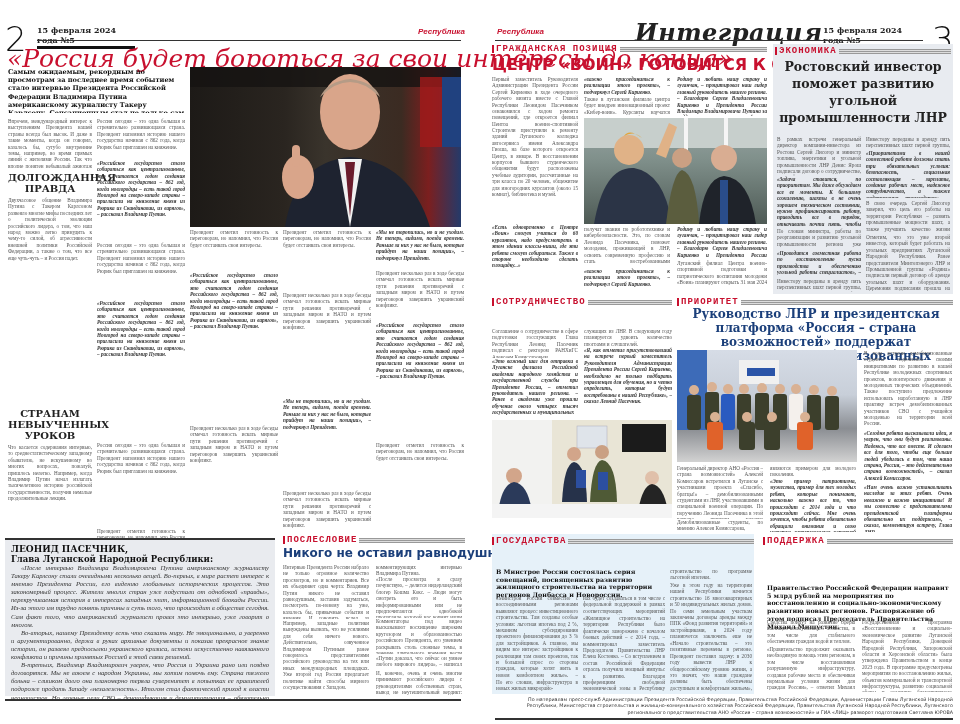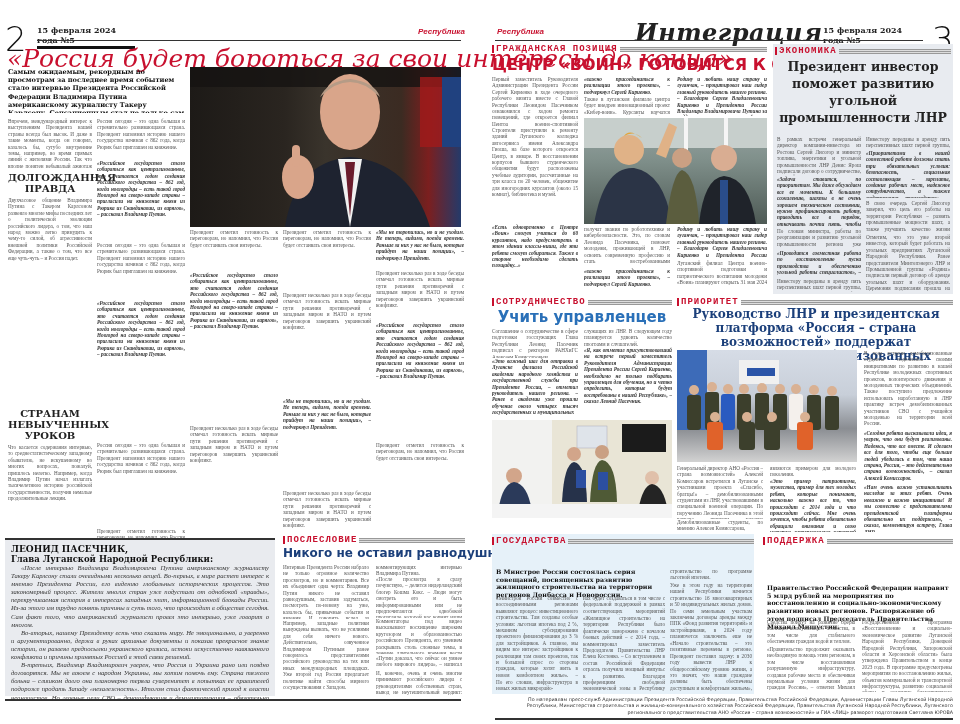--- a/index.html
+++ b/index.html
@@ -158,37 +158,36 @@
   <div class="abs txt it" style="left:104px;top:268px;width:86px;height:20px;overflow:hidden">«важно присоединиться к реализации этого проекта», – подчеркнул Сергей Кириенко.</div>
   <div class="abs txt it" style="left:197px;top:226px;width:90px;height:32px;overflow:hidden">Родину и любить нашу страну и луганчан, – процитировал наш лидер главный руководитель нашего региона. – Благодарю Сергея Владиленовича Кириенко и Президента России Владимира Владимировича Путина за поддержку проекта, который уже стал одним из ключевых элементов системы добровольческой военно-спортивной подготовки и патриотического воспитания молодежи.</div>
   <div class="abs txt" style="left:197px;top:260px;width:90px;height:28px;overflow:hidden">Луганский филиал Центра военно-спортивной подготовки и патриотического воспитания молодежи «Воин» планируют открыть 31 мая 2024 года.</div>
 
   <div class="abs shade" style="left:293px;top:44px;width:180px;height:250px"></div>
   <div class="abs sect" style="left:295px;top:46px;width:176px">
     <span class="bar"></span>
     <span class="lbl">ЭКОНОМИКА</span>
     <span class="line"></span>
   </div>
-  <div class="abs h-serif-dark" style="left:295px;top:58px;width:176px;font-size:12.5px;line-height:17px">Президент инвестор поможет развитию угольной промышленности ЛНР</div>
+  <div class="abs h-serif-dark" style="left:295px;top:58px;width:176px;font-size:12.5px;line-height:17px">Ростовский инвестор поможет развитию угольной промышленности ЛНР</div>
   <div class="abs txt" style="left:297px;top:136px;width:84px;height:40px;overflow:hidden">В рамках встречи генеральный директор компании-инвестора из Ростова Сергей Лисогор и министр топлива, энергетики и угольной промышленности ЛНР Денис Ярош подписали договор о сотрудничестве, который поможет в реорганизации и развитии угольной отрасли региона.</div>
   <div class="abs txt it" style="left:297px;top:176px;width:84px;height:50px;overflow:hidden">«Задача ставится, по приоритетам. Мы даже обсуждаем все ее моменты. К большому сожалению, шахты в не очень хорошем техническом состоянии, нужно профинансировать работу, приводить все в порядок, откачивать почти пять, чтобы добиться рентабельности», – отметил Леонид Пасечник.</div>
   <div class="abs txt" style="left:297px;top:228px;width:84px;height:20px;overflow:hidden">По словам министра, работы по реорганизации и развитию угольной промышленности региона уже начались.</div>
   <div class="abs txt it" style="left:297px;top:250px;width:84px;height:26px;overflow:hidden">«Проводится совместная работа по восстановлению пуска производства и обеспечению угольной работы специалистов», – рассказал Денис Ярош.</div>
   <div class="abs txt" style="left:297px;top:278px;width:84px;height:14px;overflow:hidden">Инвестору переданы в аренду пять перспективных шахт первой группы, где планируют увеличить добычу угля.</div>
   <div class="abs txt" style="left:386px;top:136px;width:84px;height:13px;overflow:hidden">Инвестору переданы в аренду пять перспективных шахт первой группы, где планируют увеличить добычу угля.</div>
   <div class="abs txt it" style="left:386px;top:150px;width:84px;height:48px;overflow:hidden">«Приоритетами в нашей совместной работе должны стать три обязательных условия: безопасность, социальная составляющая – зарплаты, создание рабочих мест, надежное сотрудничество, а также модернизация производства», – подчеркнул в общении с инвестором Глава ЛНР.</div>
   <div class="abs txt" style="left:386px;top:200px;width:84px;height:32px;overflow:hidden">В свою очередь Сергей Лисогор заверил, что цель его работы на территории Республики – развить промышленные мощности шахт, а также улучшить качество жизни горняков и их близких.</div>
   <div class="abs txt" style="left:386px;top:234px;width:84px;height:58px;overflow:hidden">Отметим, что это уже второй инвестор, который будет работать на угольных предприятиях Луганской Народной Республики. Ранее представители Минтопэнерго ЛНР и Промышленной группы «Родина» подписали первый договор об аренде угольных шахт и оборудования. Церемония подписания прошла на выставке-форуме «Россия».</div>
 
   <div class="abs sect" style="left:12px;top:297px;width:180px">
     <span class="bar"></span>
     <span class="lbl">СОТРУДНИЧЕСТВО</span>
     <span class="line"></span>
   </div>
-  <div class="abs h-sans-blue" style="left:12px;top:308px;width:180px">Учить управленцев</div>
   <div class="abs txt" style="left:12px;top:328px;width:86px;height:30px;overflow:hidden">Соглашение о сотрудничестве в сфере подготовки госслужащих Глава Республики Леонид Пасечник подписал с ректором РАНХиГС Алексеем Комиссаровым.</div>
   <div class="abs txt it" style="left:12px;top:358px;width:86px;height:60px;overflow:hidden">«Это важный шаг для отправки в Луганске филиала Российской академии народного хозяйства и государственной службы при Президенте России, – отметил руководитель нашего региона. – Ранее в академии уже прошли обучение около четырех тысяч государственных и муниципальных</div>
   <div class="abs txt" style="left:104px;top:328px;width:88px;height:18px;overflow:hidden">служащих из ЛНР. В следующем году планируется удвоить количество программ и слушателей.</div>
   <div class="abs txt it" style="left:104px;top:347px;width:88px;height:71px;overflow:hidden">«Я, как отметил присутствовавший на встрече первый заместитель Руководителя Администрации Президента России Сергей Кириенко, необходимо не только подбирать управленцев для обучения, но и четко определить, которые будут востребованы в нашей Республике», – сказал Леонид Пасечник.</div>
   <div class="abs photo" style="left:12px;top:420px;width:180px;height:98px;background:#e9e5d6">
     <svg width="180" height="98" viewBox="0 0 180 98">
       <rect x="0" y="0" width="60" height="98" fill="#f2f2f0"></rect>
       <rect x="130" y="4" width="44" height="28" fill="#1b1b1b"></rect>
       <rect x="85" y="6" width="30" height="22" fill="#dfe4ea" stroke="#aab" stroke-width=".5"></rect>
       <circle cx="82" cy="34" r="7" fill="#d2a58a"></circle>

